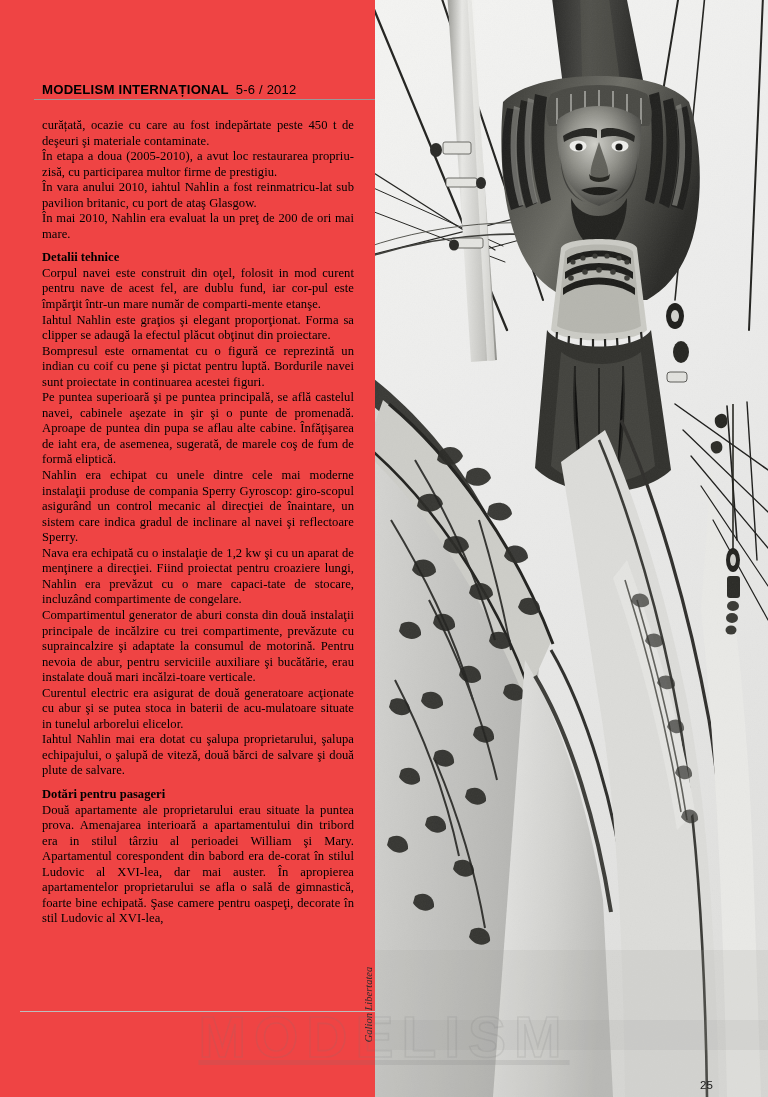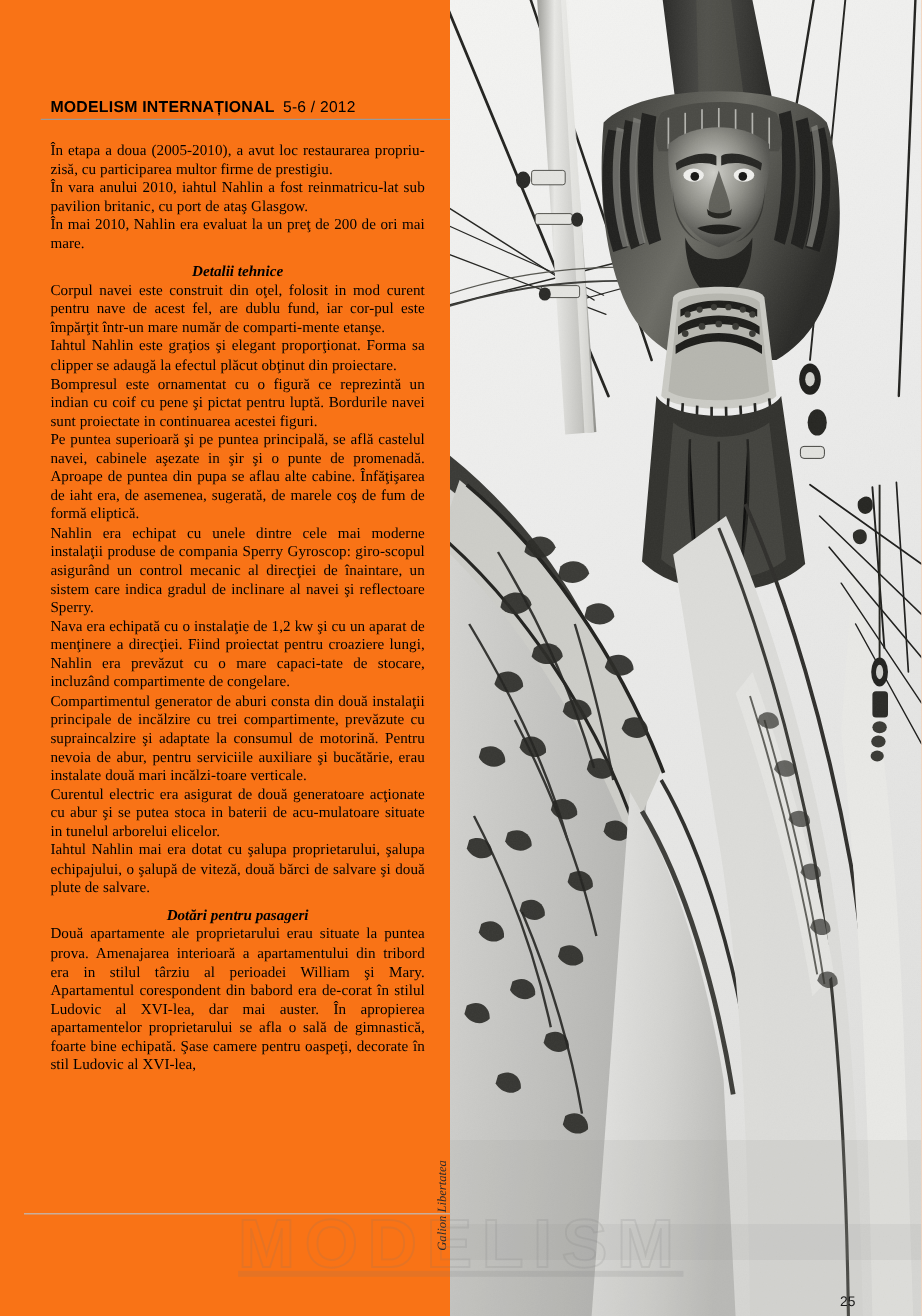--- a/index.html
+++ b/index.html
@@ -13,21 +13,21 @@
     position: relative;
     overflow: hidden;
     font-family: "Liberation Serif", serif;
     color: #000000;
   }
 
   
   #page {
     position: absolute;
     inset: 0;
-    background: #f97316;
+    background: #ef4444;
   }
 
   
   #photo-panel {
     position: absolute;
     left: 375px;
     top: 0;
     width: 393px;
     height: 1097px;
     overflow: hidden;
@@ -85,24 +85,23 @@
     text-align-last: left;
     margin: 0;
     hyphens: manual;
     letter-spacing: 0.05px;
   }
   .subhead {
     font-family: "Liberation Serif", serif;
     font-size: 12.6px;
     line-height: 15.55px;
     font-weight: bold;
-    font-style: italic;
     margin: 0;
     padding-top: 8px;
-    text-align: center;
+    text-align: left;
   }
 
   
   #photo-credit {
     position: absolute;
     left: 361px;
     top: 880px;
     width: 16px;
     height: 130px;
     display: flex;
@@ -469,20 +468,21 @@
     </svg>
   </div>
 
   <div id="masthead">
     <span class="mh-title">MODELISM INTERNAȚIONAL</span><span class="mh-issue">5-6 / 2012</span>
   </div>
   <div id="header-rule"></div>
 
   <div id="column">
 
+    <p class="para">curățată, ocazie cu care au fost indepărtate peste 450 t de deşeuri şi materiale contaminate.</p>
     <p class="para">În etapa a doua (2005-2010), a avut loc restaurarea propriu-zisă, cu participarea multor firme de prestigiu.</p>
     <p class="para">În vara anului 2010, iahtul Nahlin a fost reinmatricu-lat sub pavilion britanic, cu port de ataş Glasgow.</p>
     <p class="para">În mai 2010, Nahlin era evaluat la un preţ de 200 de ori mai mare.</p>
 
     <h2 class="subhead">Detalii tehnice</h2>
     <p class="para">Corpul navei este construit din oţel, folosit in mod curent pentru nave de acest fel, are dublu fund, iar cor-pul este împărţit într-un mare număr de comparti-mente etanşe.</p>
     <p class="para">Iahtul Nahlin este graţios şi elegant proporţionat. Forma sa clipper se adaugă la efectul plăcut obţinut din proiectare.</p>
     <p class="para">Bompresul este ornamentat cu o figură ce reprezintă un indian cu coif cu pene şi pictat pentru luptă. Bordurile navei sunt proiectate in continuarea acestei figuri.</p>
     <p class="para">Pe puntea superioară şi pe puntea principală, se află castelul navei, cabinele aşezate in şir şi o punte de promenadă. Aproape de puntea din pupa se aflau alte cabine. Înfăţişarea de iaht era, de asemenea, sugerată, de marele coş de fum de formă eliptică.</p>
     <p class="para">Nahlin era echipat cu unele dintre cele mai moderne instalaţii produse de compania Sperry Gyroscop: giro-scopul asigurând un control mecanic al direcţiei de înaintare, un sistem care indica gradul de inclinare al navei şi reflectoare Sperry.</p>

